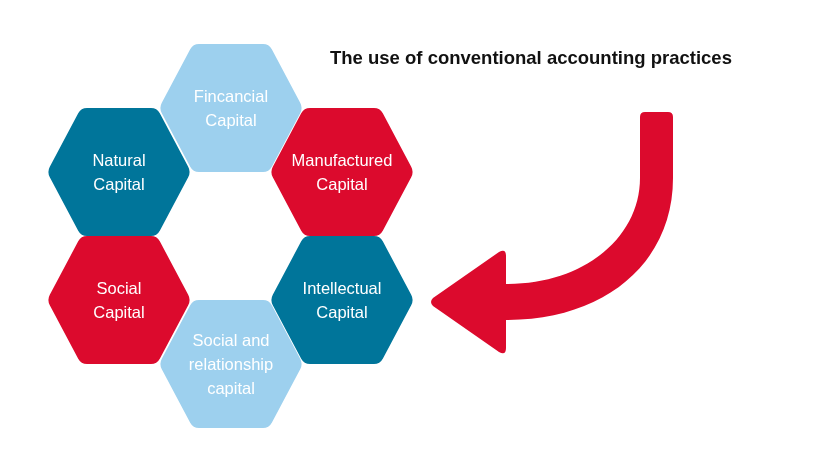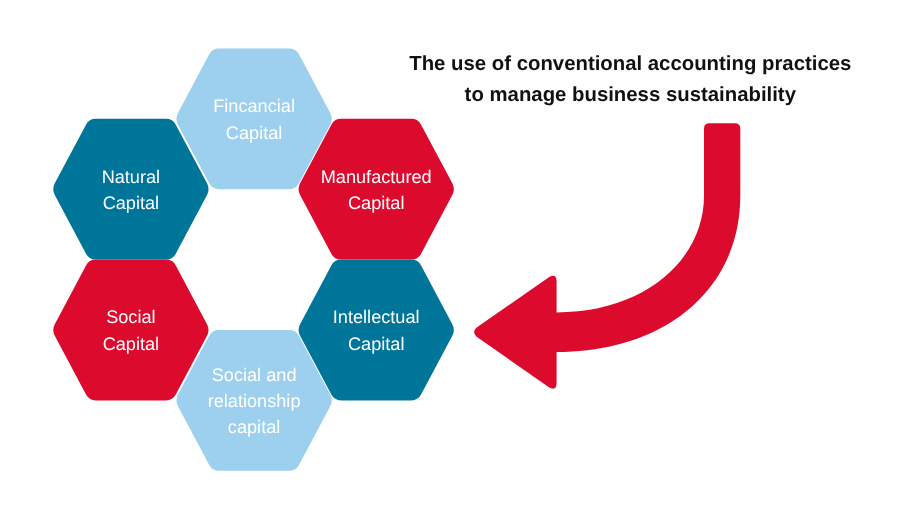--- a/index.html
+++ b/index.html
@@ -2,21 +2,21 @@
 <html><head>
 <meta charset="utf-8">
 <style>
   html, body { margin: 0; padding: 0; background: #ffffff; }
   body { width: 838px; height: 472px; position: relative; overflow: hidden;
          font-family: "Liberation Sans", sans-serif; }
   #stage { position: absolute; left: 0; top: 0; width: 838px; height: 472px; }
   .hex-label { font-family: "Liberation Sans", sans-serif; font-size: 16.5px; fill: #ffffff; }
   .caption {
     position: absolute; left: 330px; top: 44px; width: 486px;
-    text-align: center; font-family: "Liberation Sans", sans-serif;
+    text-align: left; font-family: "Liberation Sans", sans-serif;
     font-weight: bold; font-size: 18.5px; line-height: 28px; color: #111111;
   }
 </style>
 </head>
 <body>
 
 <svg id="stage" viewBox="0 0 838 472" width="838" height="472" xmlns="http://www.w3.org/2000/svg">
   <g id="hex-layer">
       <g>
         <path d="M190.2 49.3 Q193 44 199.0 44.0 L263.0 44.0 Q269 44 271.8 49.3 L300.2 102.7 Q303 108 300.2 113.3 L271.8 166.7 Q269 172 263.0 172.0 L199.0 172.0 Q193 172 190.2 166.7 L161.8 113.3 Q159 108 161.8 102.7 Z" fill="#9DD0EE"></path>
@@ -55,14 +55,13 @@
            C673 262 606 320 506 320
            L506 348 Q506 356 499 352
            L433 306 Q429 302 433 298
            L499 252 Q506 248 506 256
            L506 284
            C586 284 640 236 640 178 Z" fill="#DC0A2D"></path>
 </svg>
 
 <div class="caption">
   <div>The use of conventional accounting practices</div>
-  <div>to manage business sustainability</div>
 </div>
 
 </body></html>

